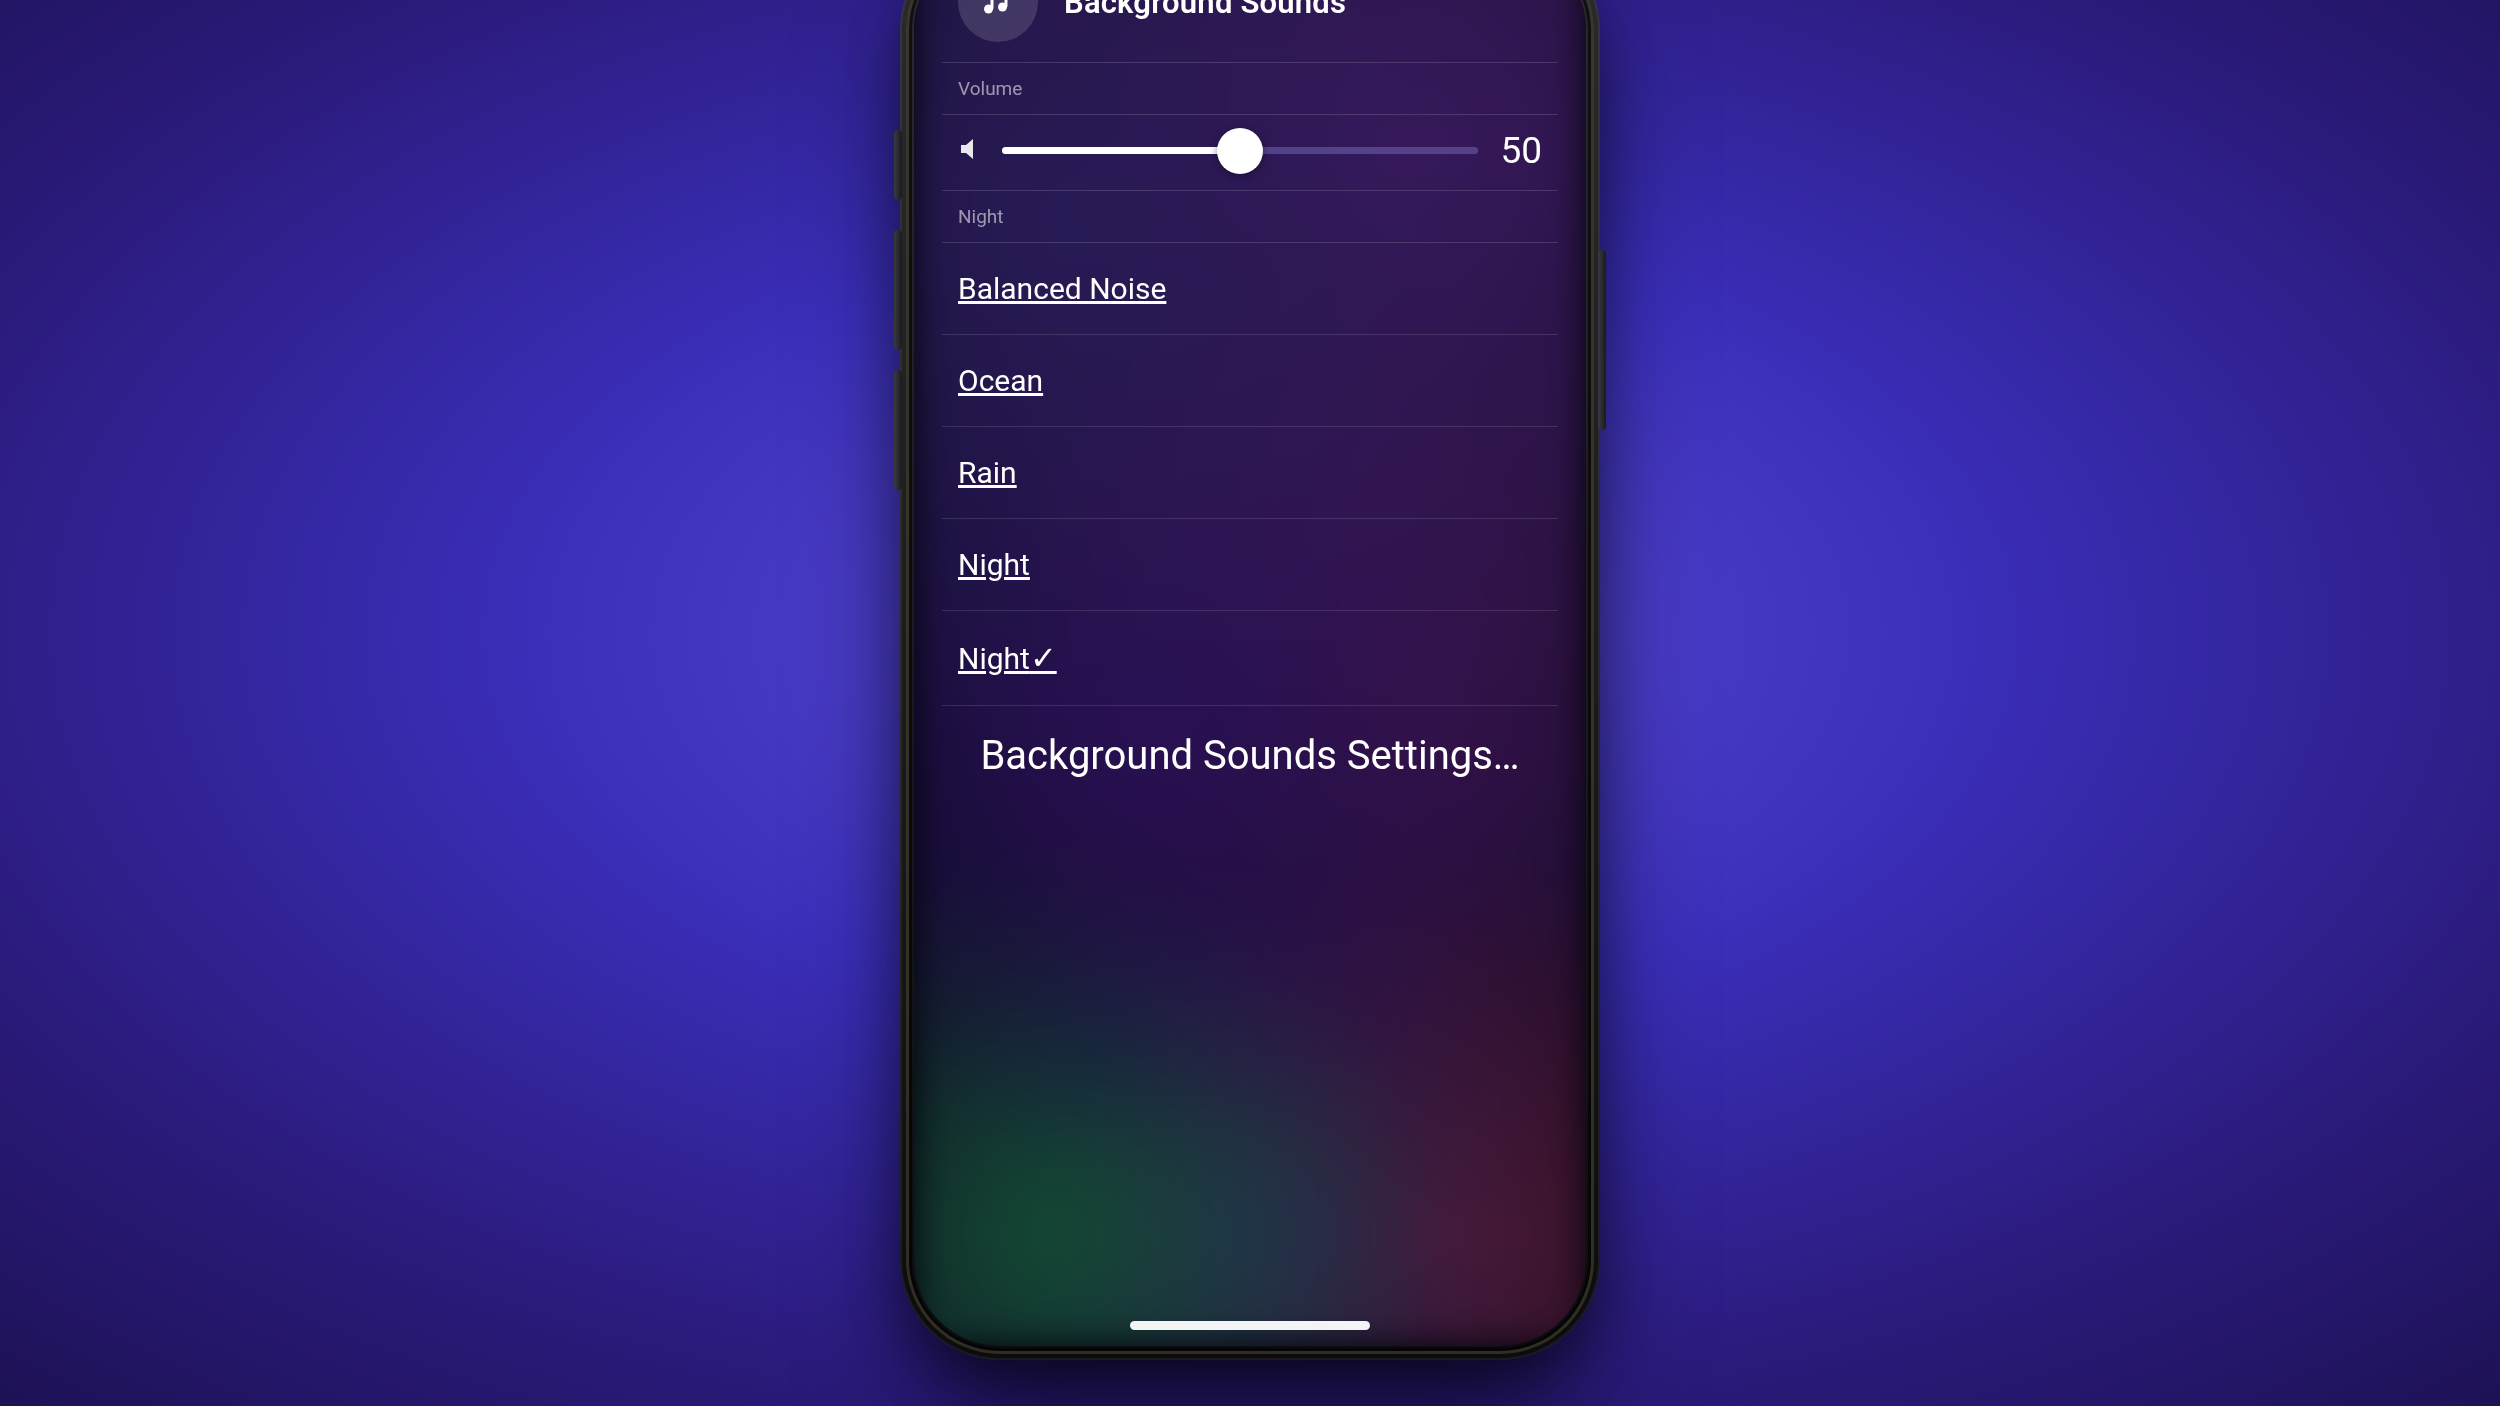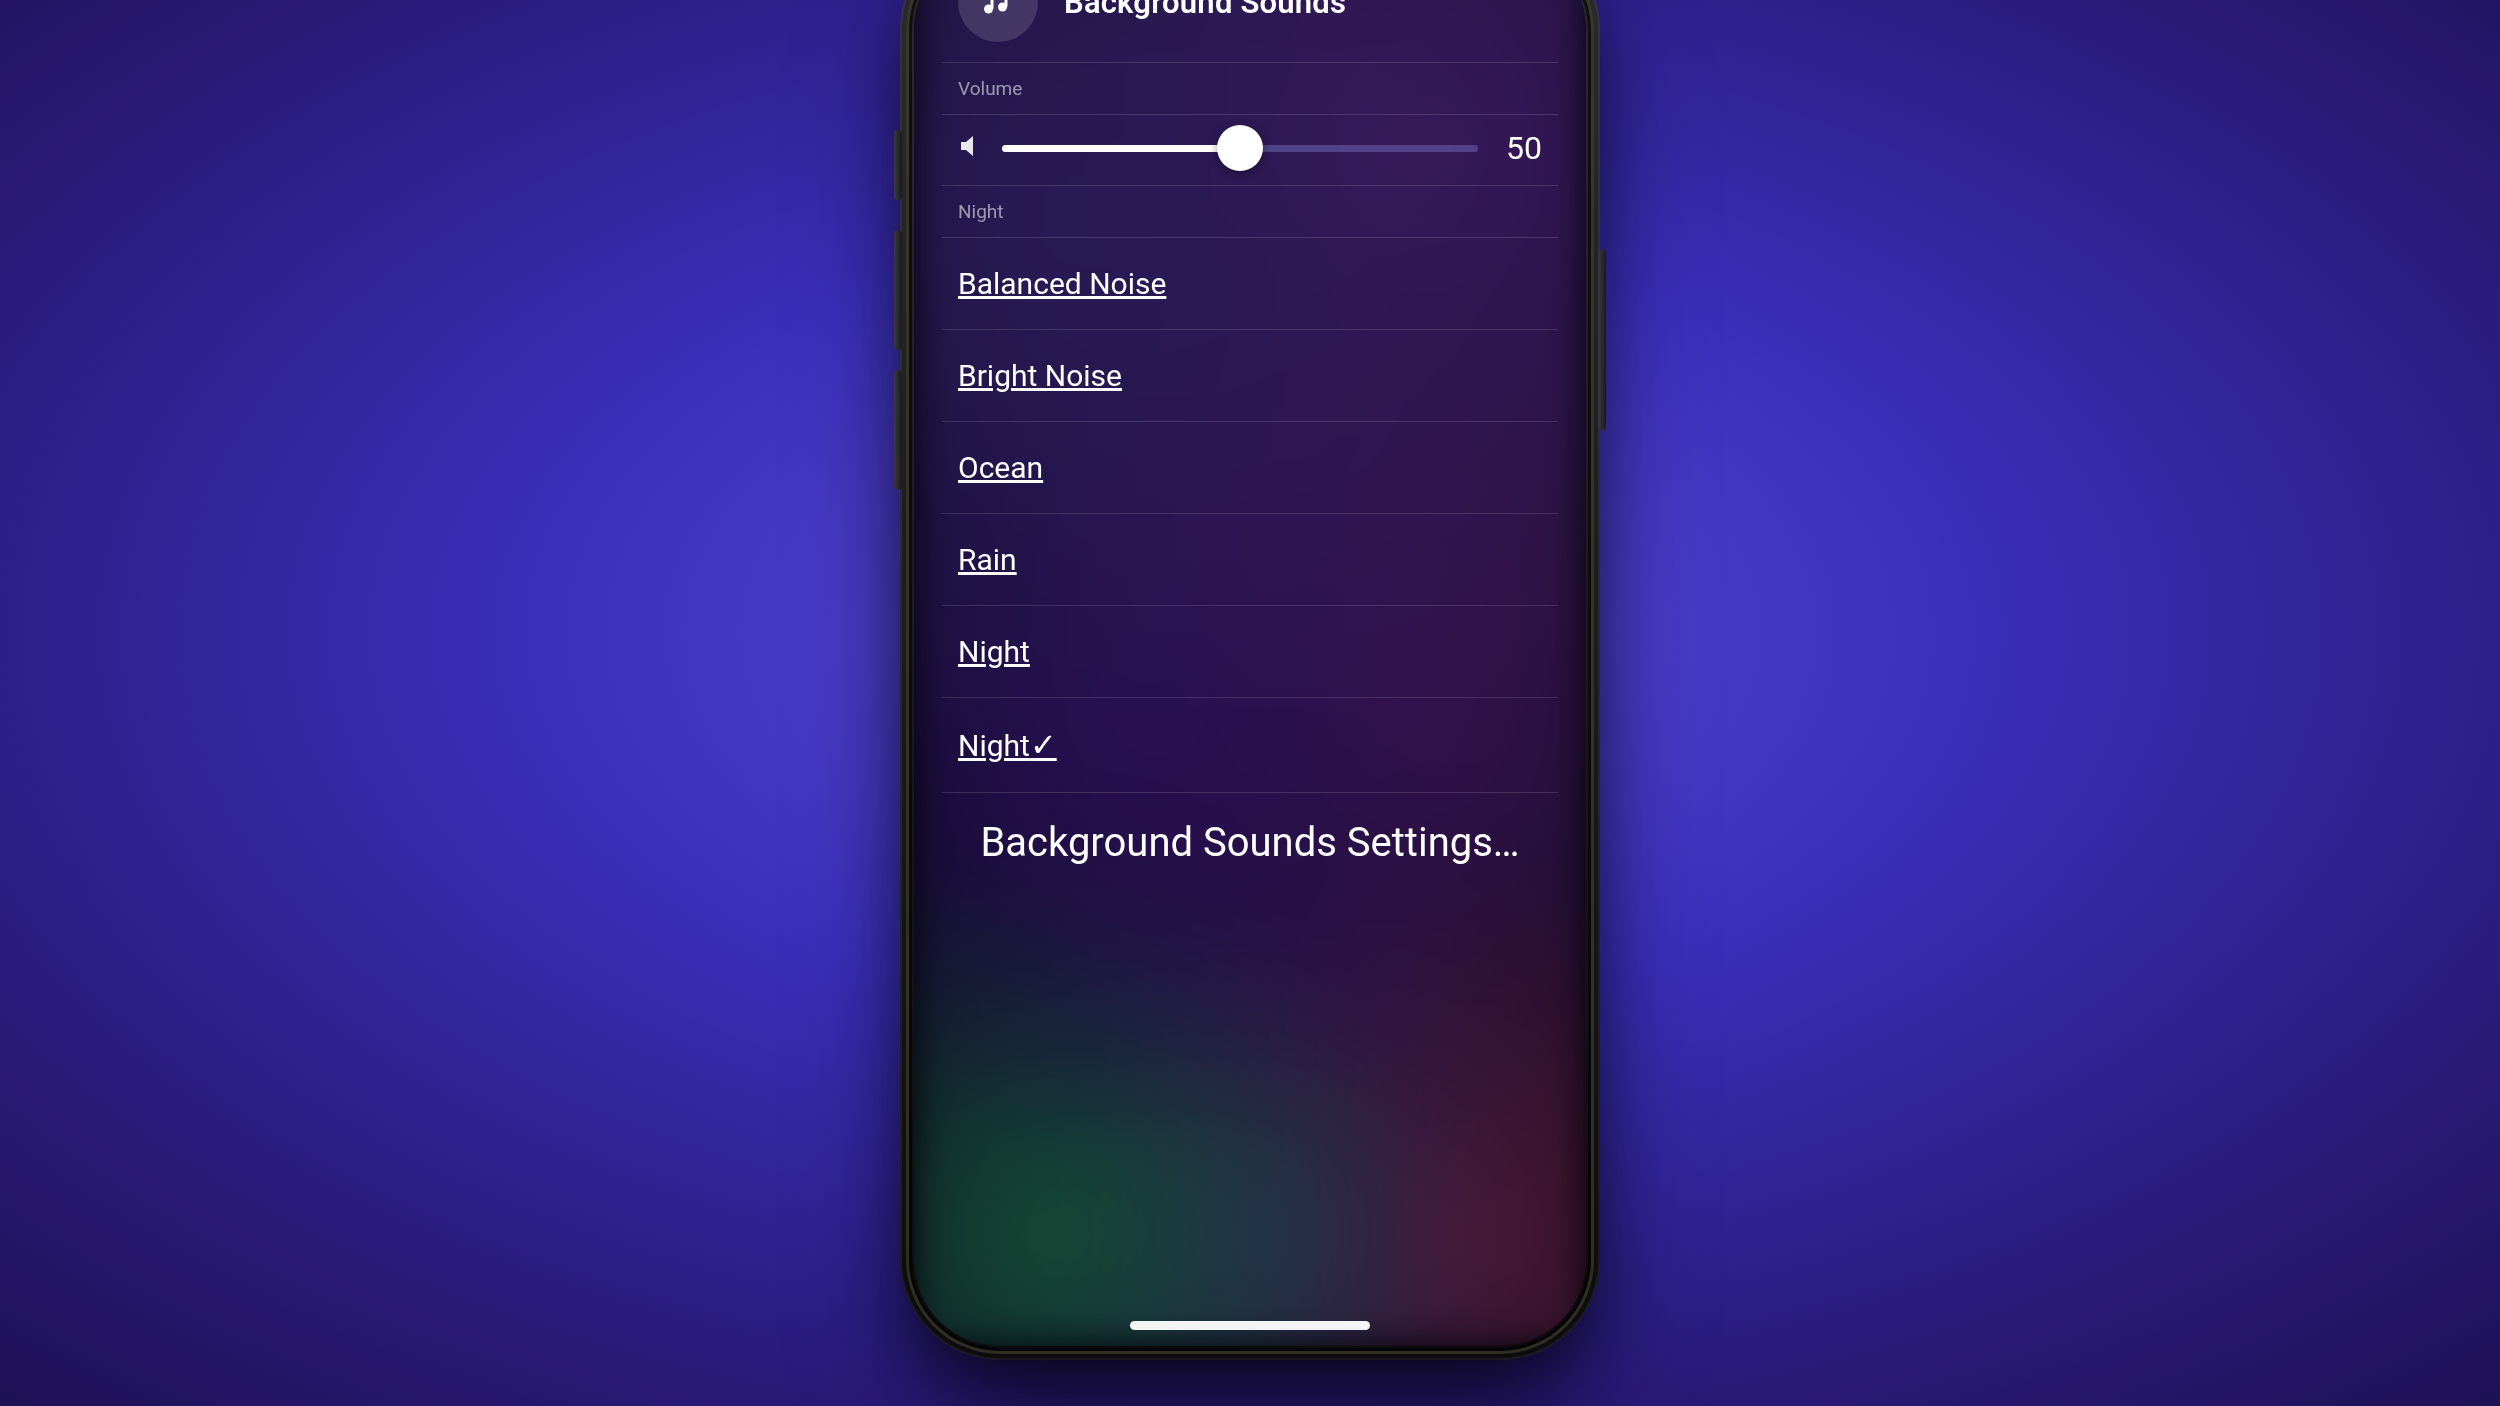--- a/index.html
+++ b/index.html
@@ -115,21 +115,21 @@
   }
   .track-fill{
     position:absolute; left:0; height:7px; border-radius:4px;
     background:#fff;
   }
   .thumb{
     position:absolute; width:46px;height:46px;border-radius:50%;
     background:#fff; top:50%; transform:translate(-50%,-50%);
     box-shadow:0 2px 8px rgba(0,0,0,0.4);
   }
-  .volume-value{font-size:32px;font-weight:400;min-width:44px;text-align:right;}
+  .volume-value{font-size:37px;font-weight:400;min-width:44px;text-align:right;}
 
   .list{}
   .list-item{
     display:flex;align-items:center;justify-content:flex-start;
     padding:28px 16px;
     font-size:30px;
     border-bottom:1px solid rgba(255,255,255,0.13);
     text-decoration:underline;
   }
   .list-item:last-of-type{border-bottom:1px solid rgba(255,255,255,0.13);}
@@ -198,23 +198,20 @@
       <div class="divider"></div>
 
       <div class="section-label">Night</div>
       <div class="divider"></div>
 
       <div class="list" id="sound-list">
           <div class="list-item">
             <span>Balanced Noise</span>
           </div>
           <div class="list-item">
-            <span>Bright Noise</span>
-          </div>
-          <div class="list-item">
             <span>Ocean</span>
           </div>
           <div class="list-item">
             <span>Rain</span>
           </div>
           <div class="list-item">
             <span>Night</span>
           </div>
           <div class="list-item">
             <span>Night</span>

